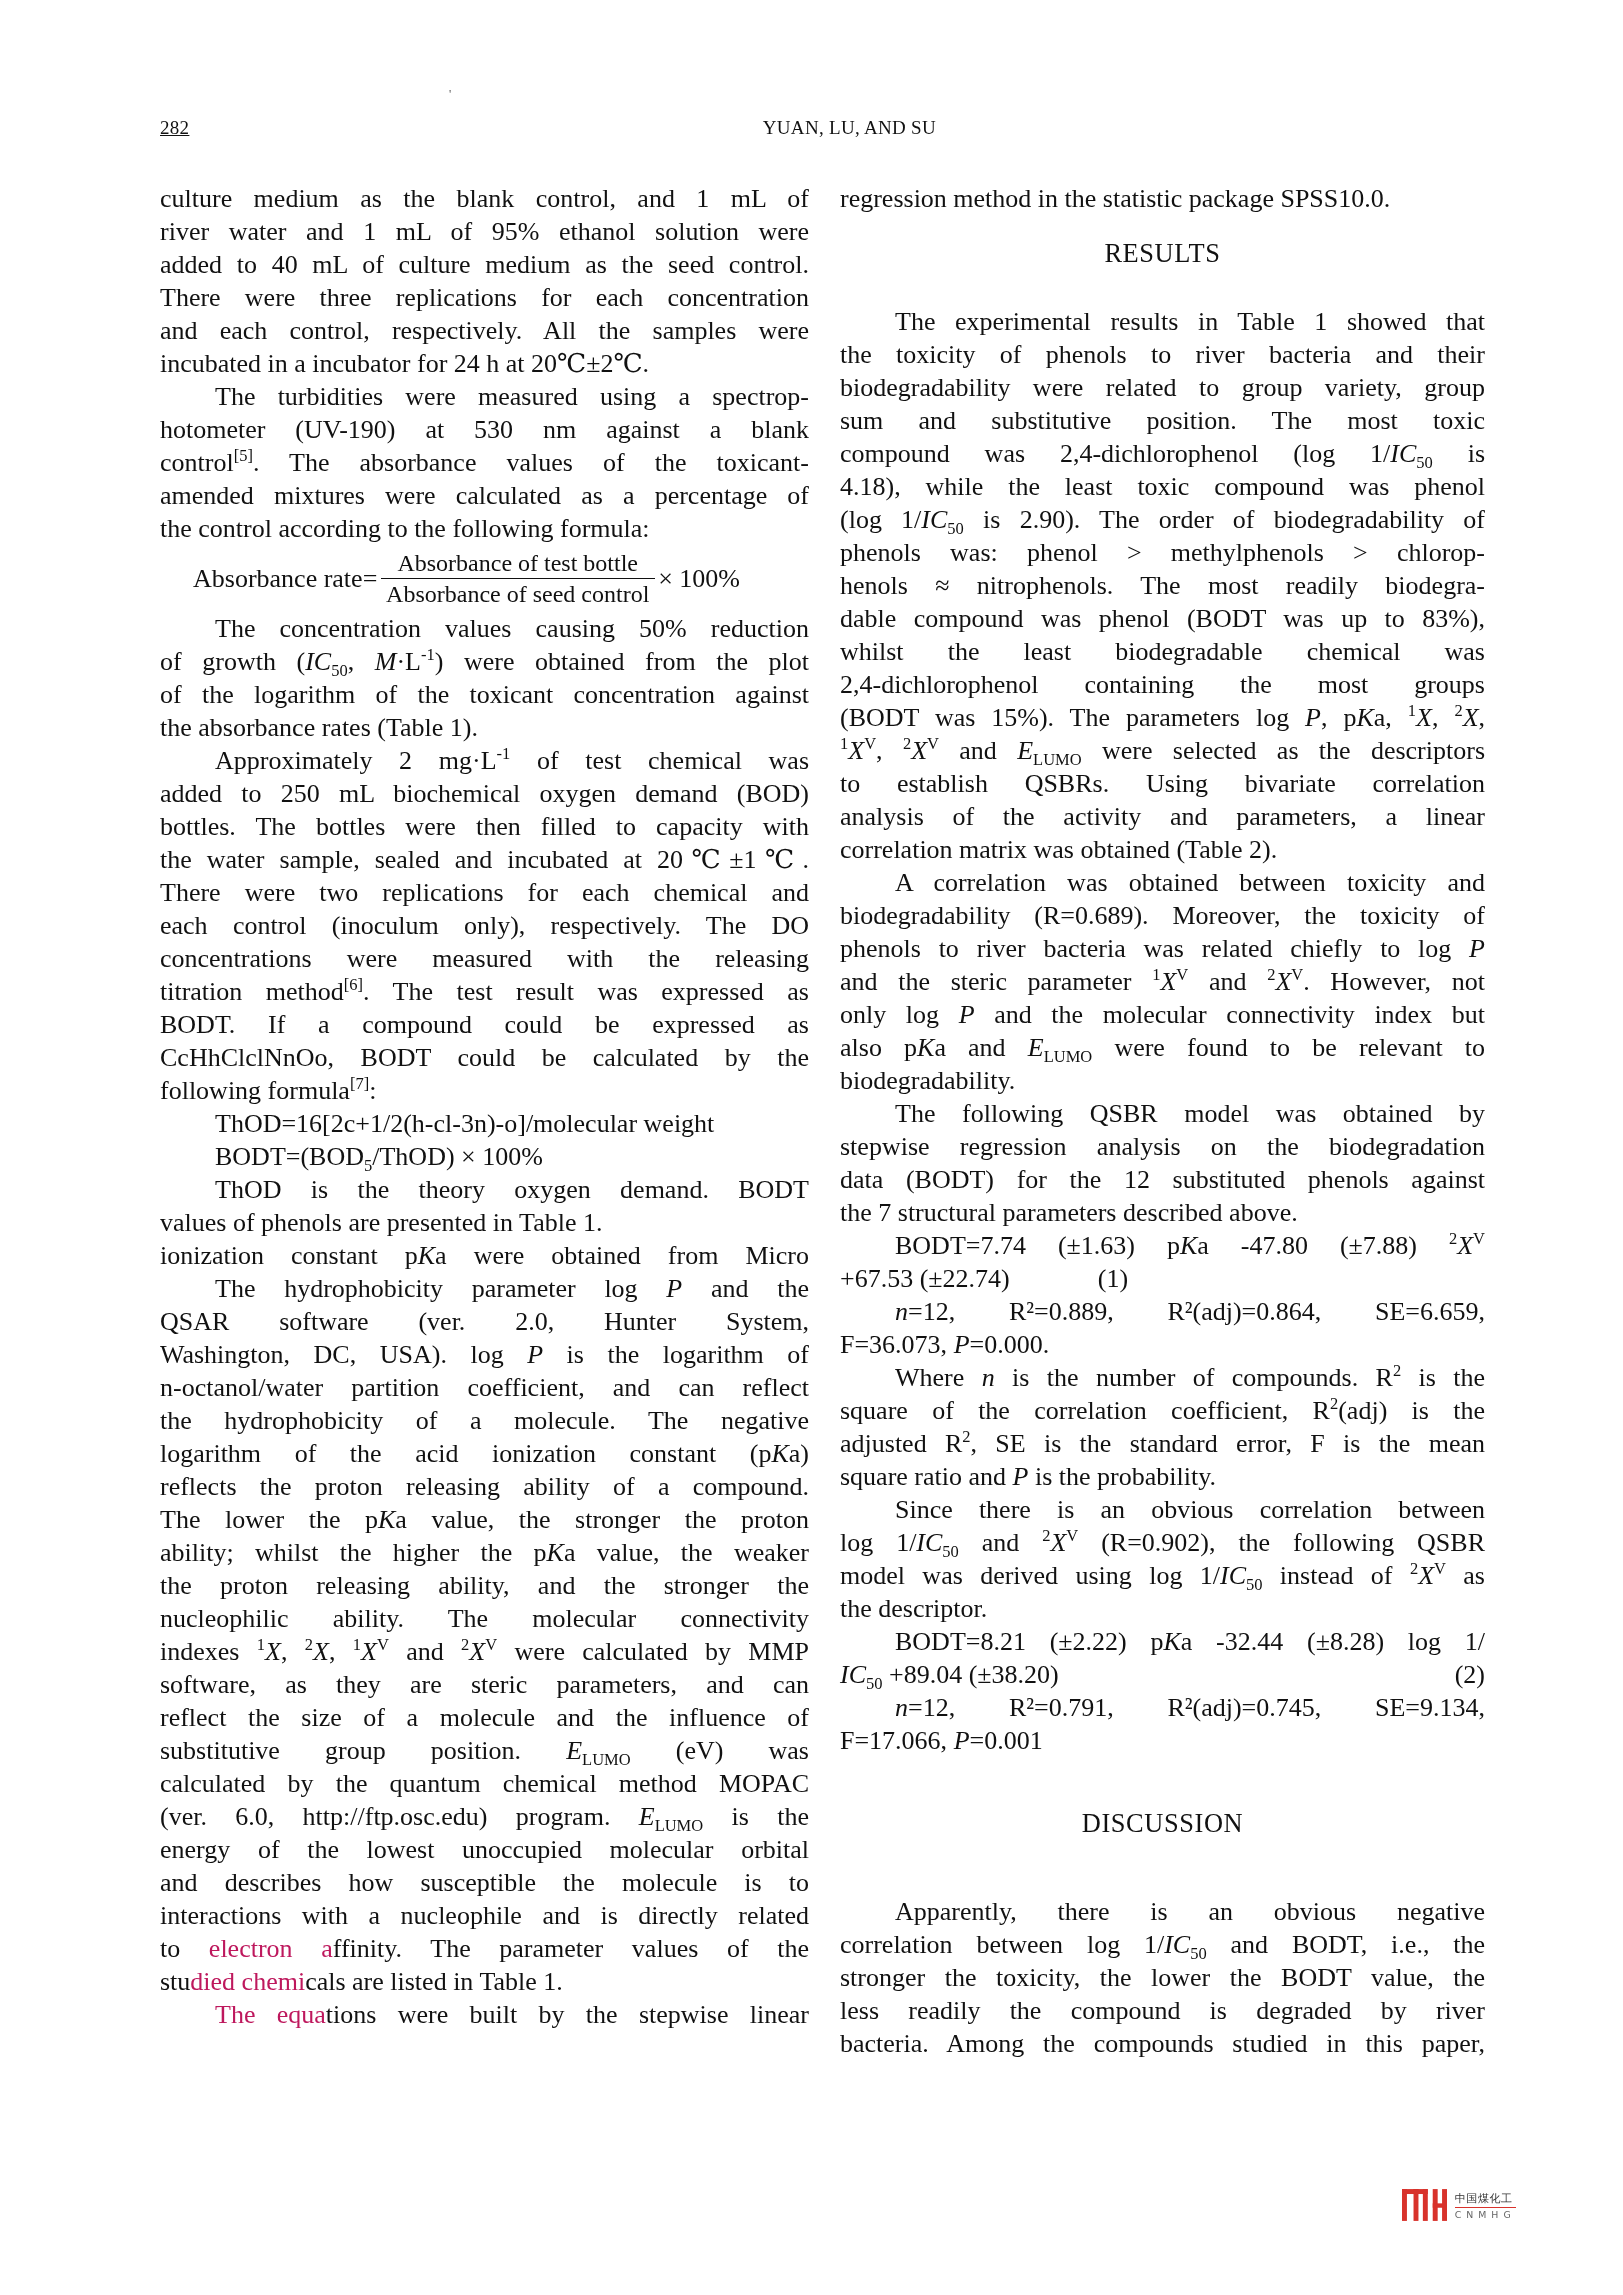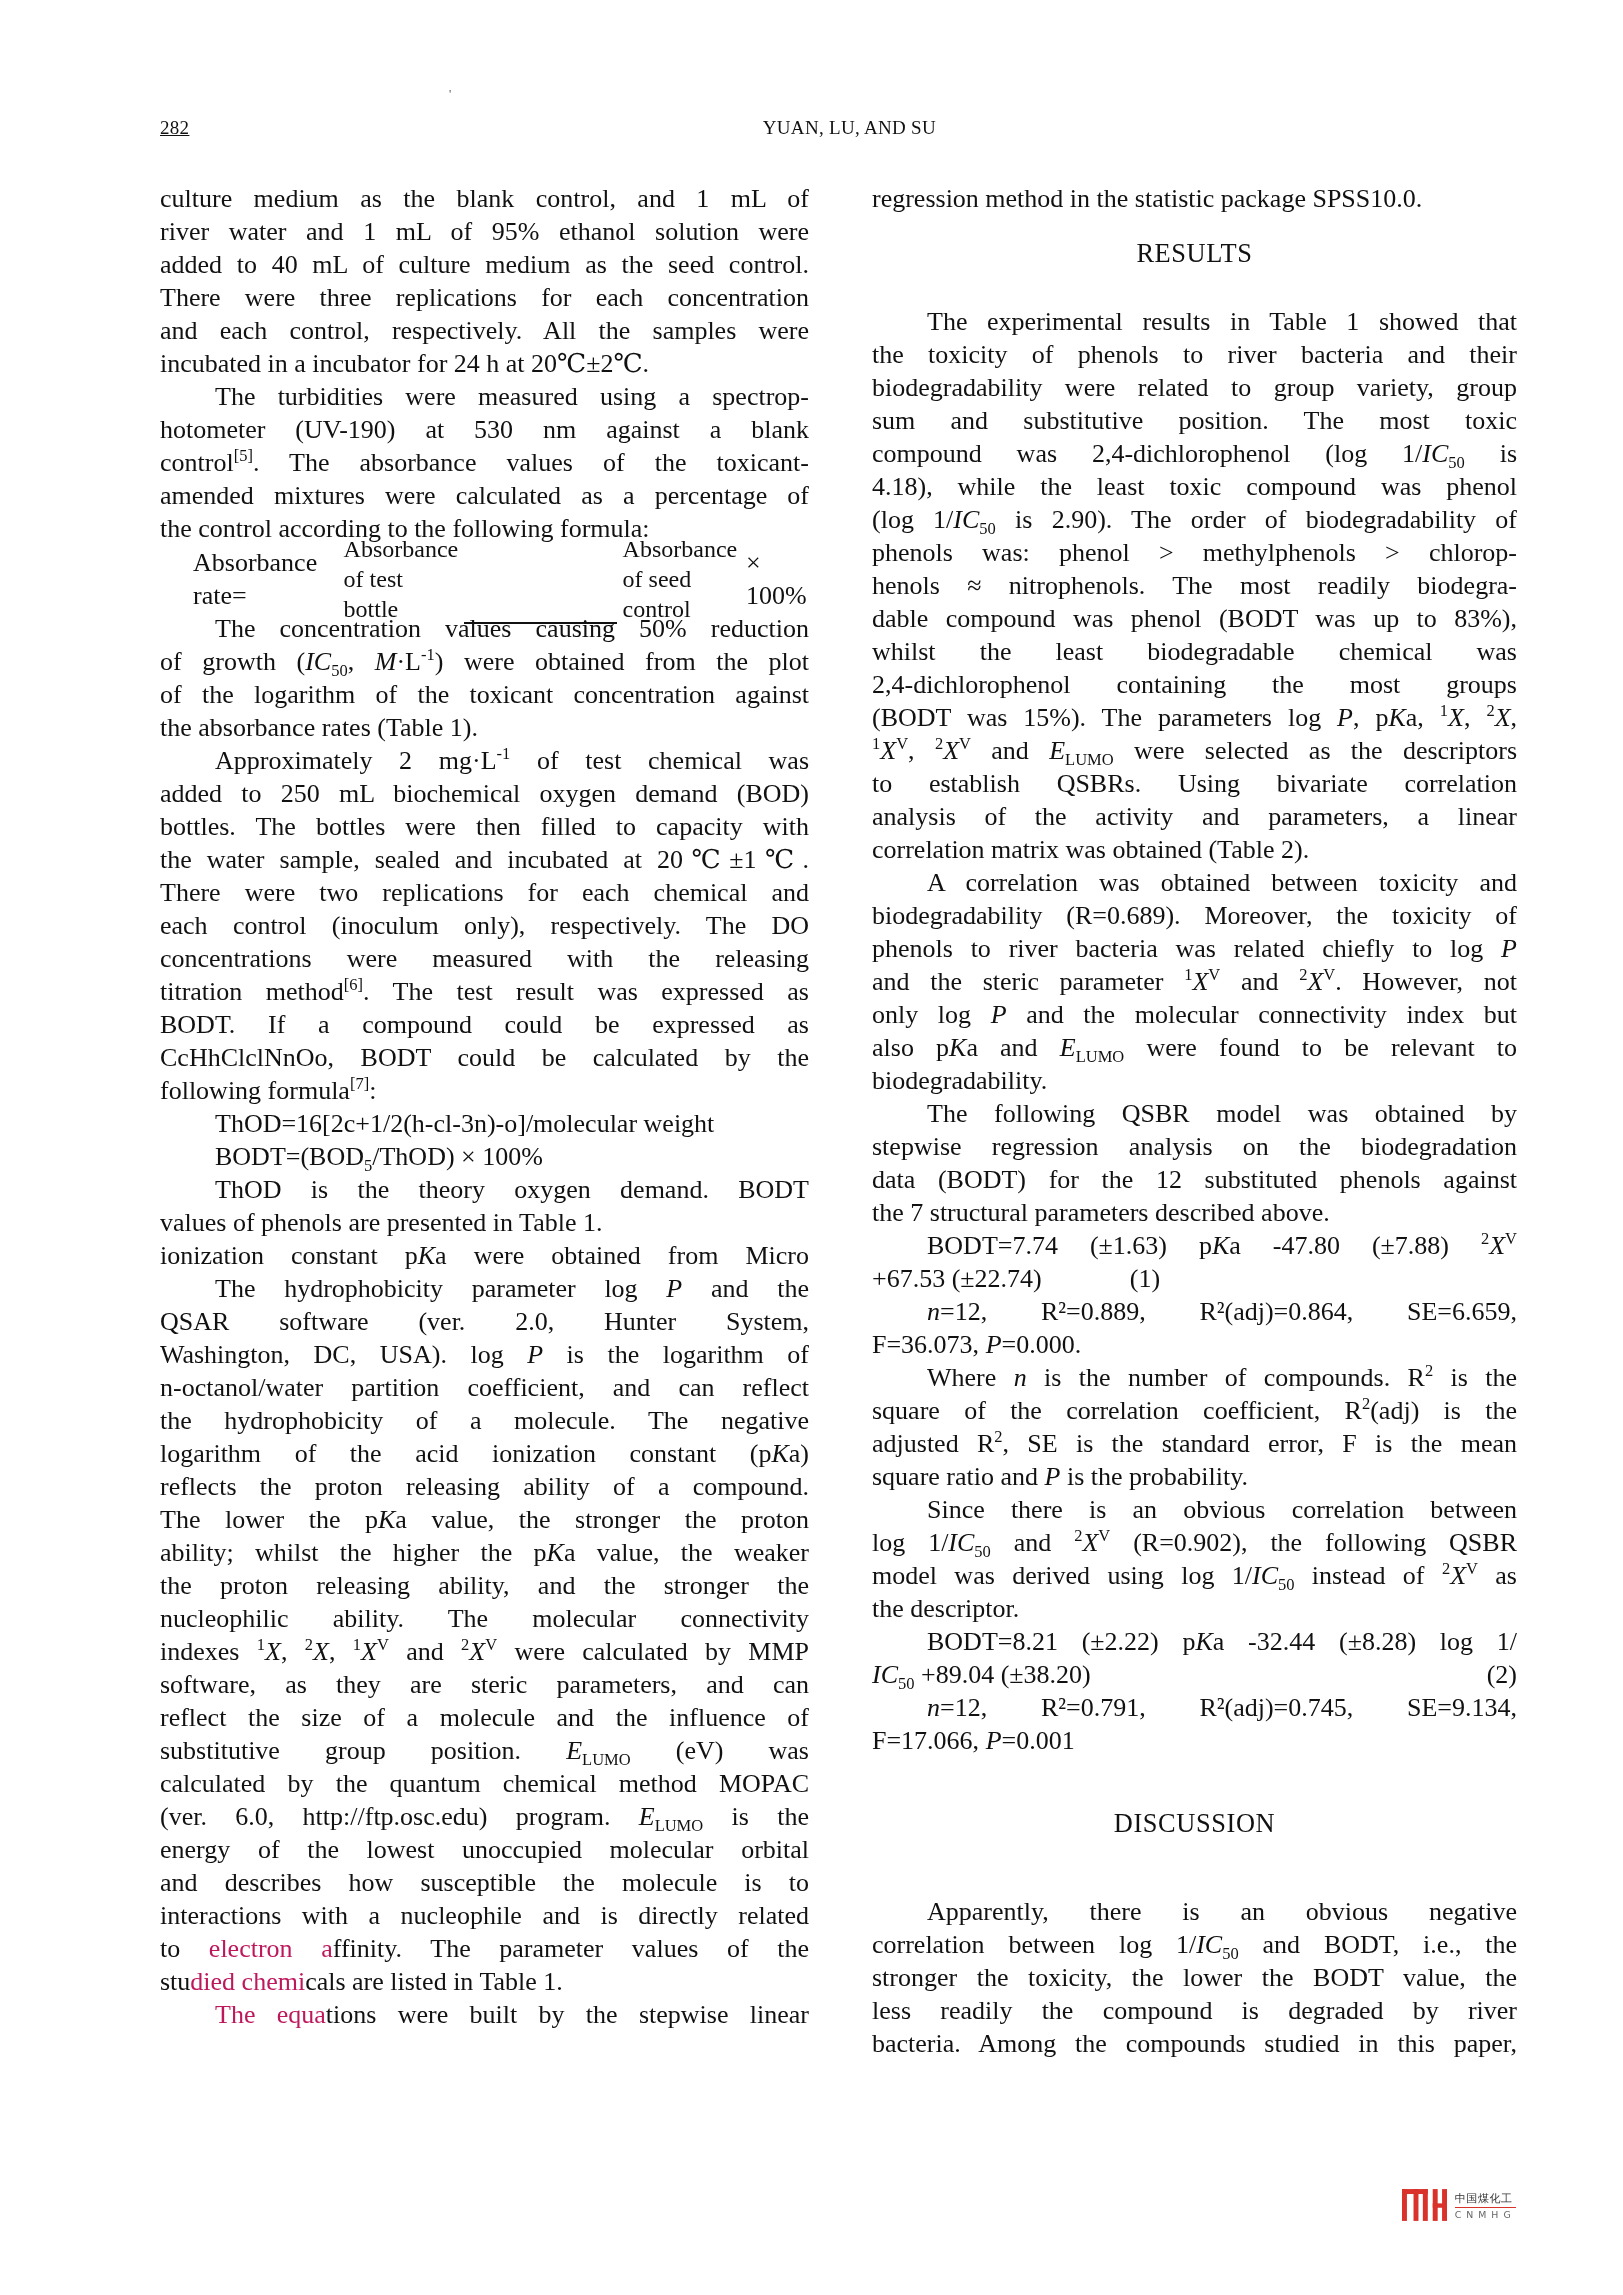--- a/index.html
+++ b/index.html
@@ -4,30 +4,30 @@
 <style>
   html, body { margin:0; padding:0; background:#ffffff; }
   body { width:1624px; height:2295px; position:relative; overflow:hidden;
          font-family:"Liberation Serif", "DejaVu Serif", serif; color:#111; }
   .hdr { position:absolute; top:117px; font-size:19px; letter-spacing:0.3px; }
   .pagenum { left:160px;text-decoration:underline; }
   .running { left:749px; width:187px; text-align:right; }
   .tick { position:absolute; left:449px; top:87px; font-size:12px; color:#555; }
   .col { position:absolute; top:182px; font-size:26px; line-height:33px; }
   .col-left { left:160px; width:649px; }
-  .col-right { left:872px; width:645px; }
+  .col-right { left:840px; width:645px; }
   .p { margin:0; text-align:justify; }
   .line { display:block; text-align:justify; text-align-last:justify; white-space:nowrap; }
   .line.last { text-align-last:left; }
   .eq { padding-left:55px; text-align-last:left; }
   .section { text-align:center; font-size:26.4px; letter-spacing:0.6px; margin:22px 0 35px 0; }
   sup, sub { font-size:16.5px; line-height:0; }
   i { font-style:italic; }
   .frac-wrap { display:flex; align-items:center; padding-left:33px; height:67px; }
-  .frac { display:inline-flex; flex-direction:row; align-items:flex-end; margin:0 3.3px; }
+  .frac { display:inline-flex; flex-direction:column; align-items:center; margin:0 3.3px; }
   .frac .num { font-size:24px; line-height:30px; padding:0 5.5px; }
   .frac .bar { width:100%; height:1.7px; background:#111; }
   .frac .den { font-size:24px; line-height:30px; padding:0 5.5px; }
   .watermark { color:#be185d; }
   .logo { position:absolute; left:1402px; top:2190px; display:flex; align-items:center; }
   .logo-mark { display:flex; align-items:flex-end; height:31px; }
   .logo-mark svg { display:block; }
   .logo-text { margin-left:7.7px; display:flex; flex-direction:column; }
   .logo-cn { font-family:"DejaVu Sans", sans-serif; font-size:11px; color:#333; letter-spacing:0.6px; border-bottom:1.1px solid #d8322b; padding-bottom:1.1px; }
   .logo-en { font-family:"DejaVu Sans", sans-serif; font-size:9.4px; color:#666; letter-spacing:5px; margin-top:1.7px; }

